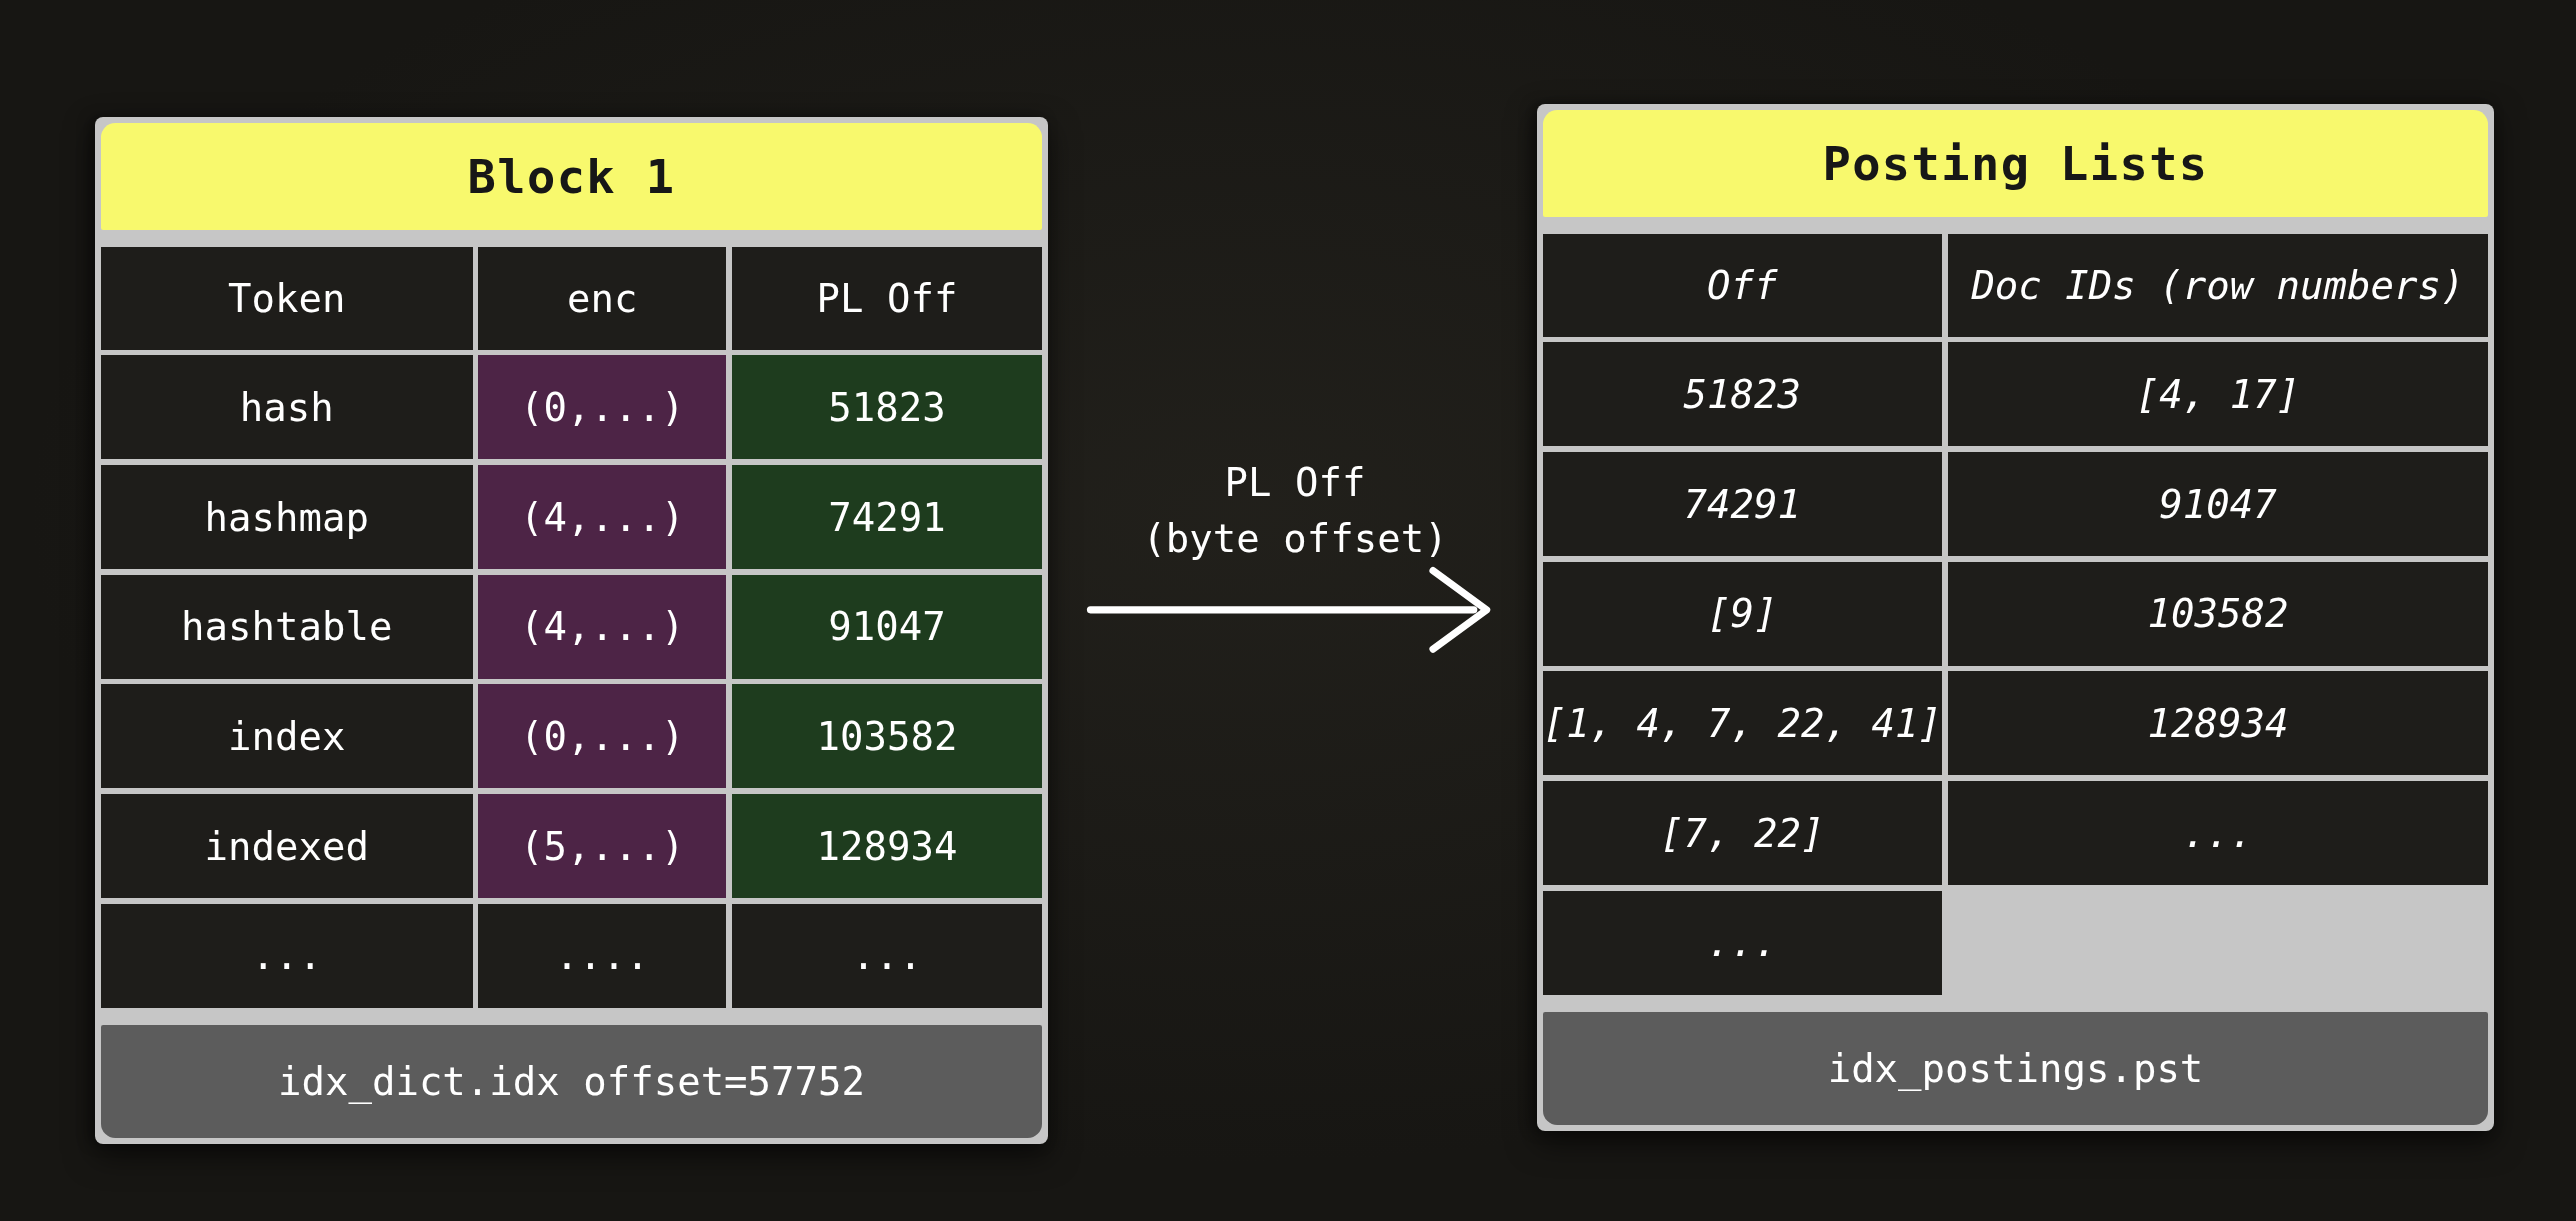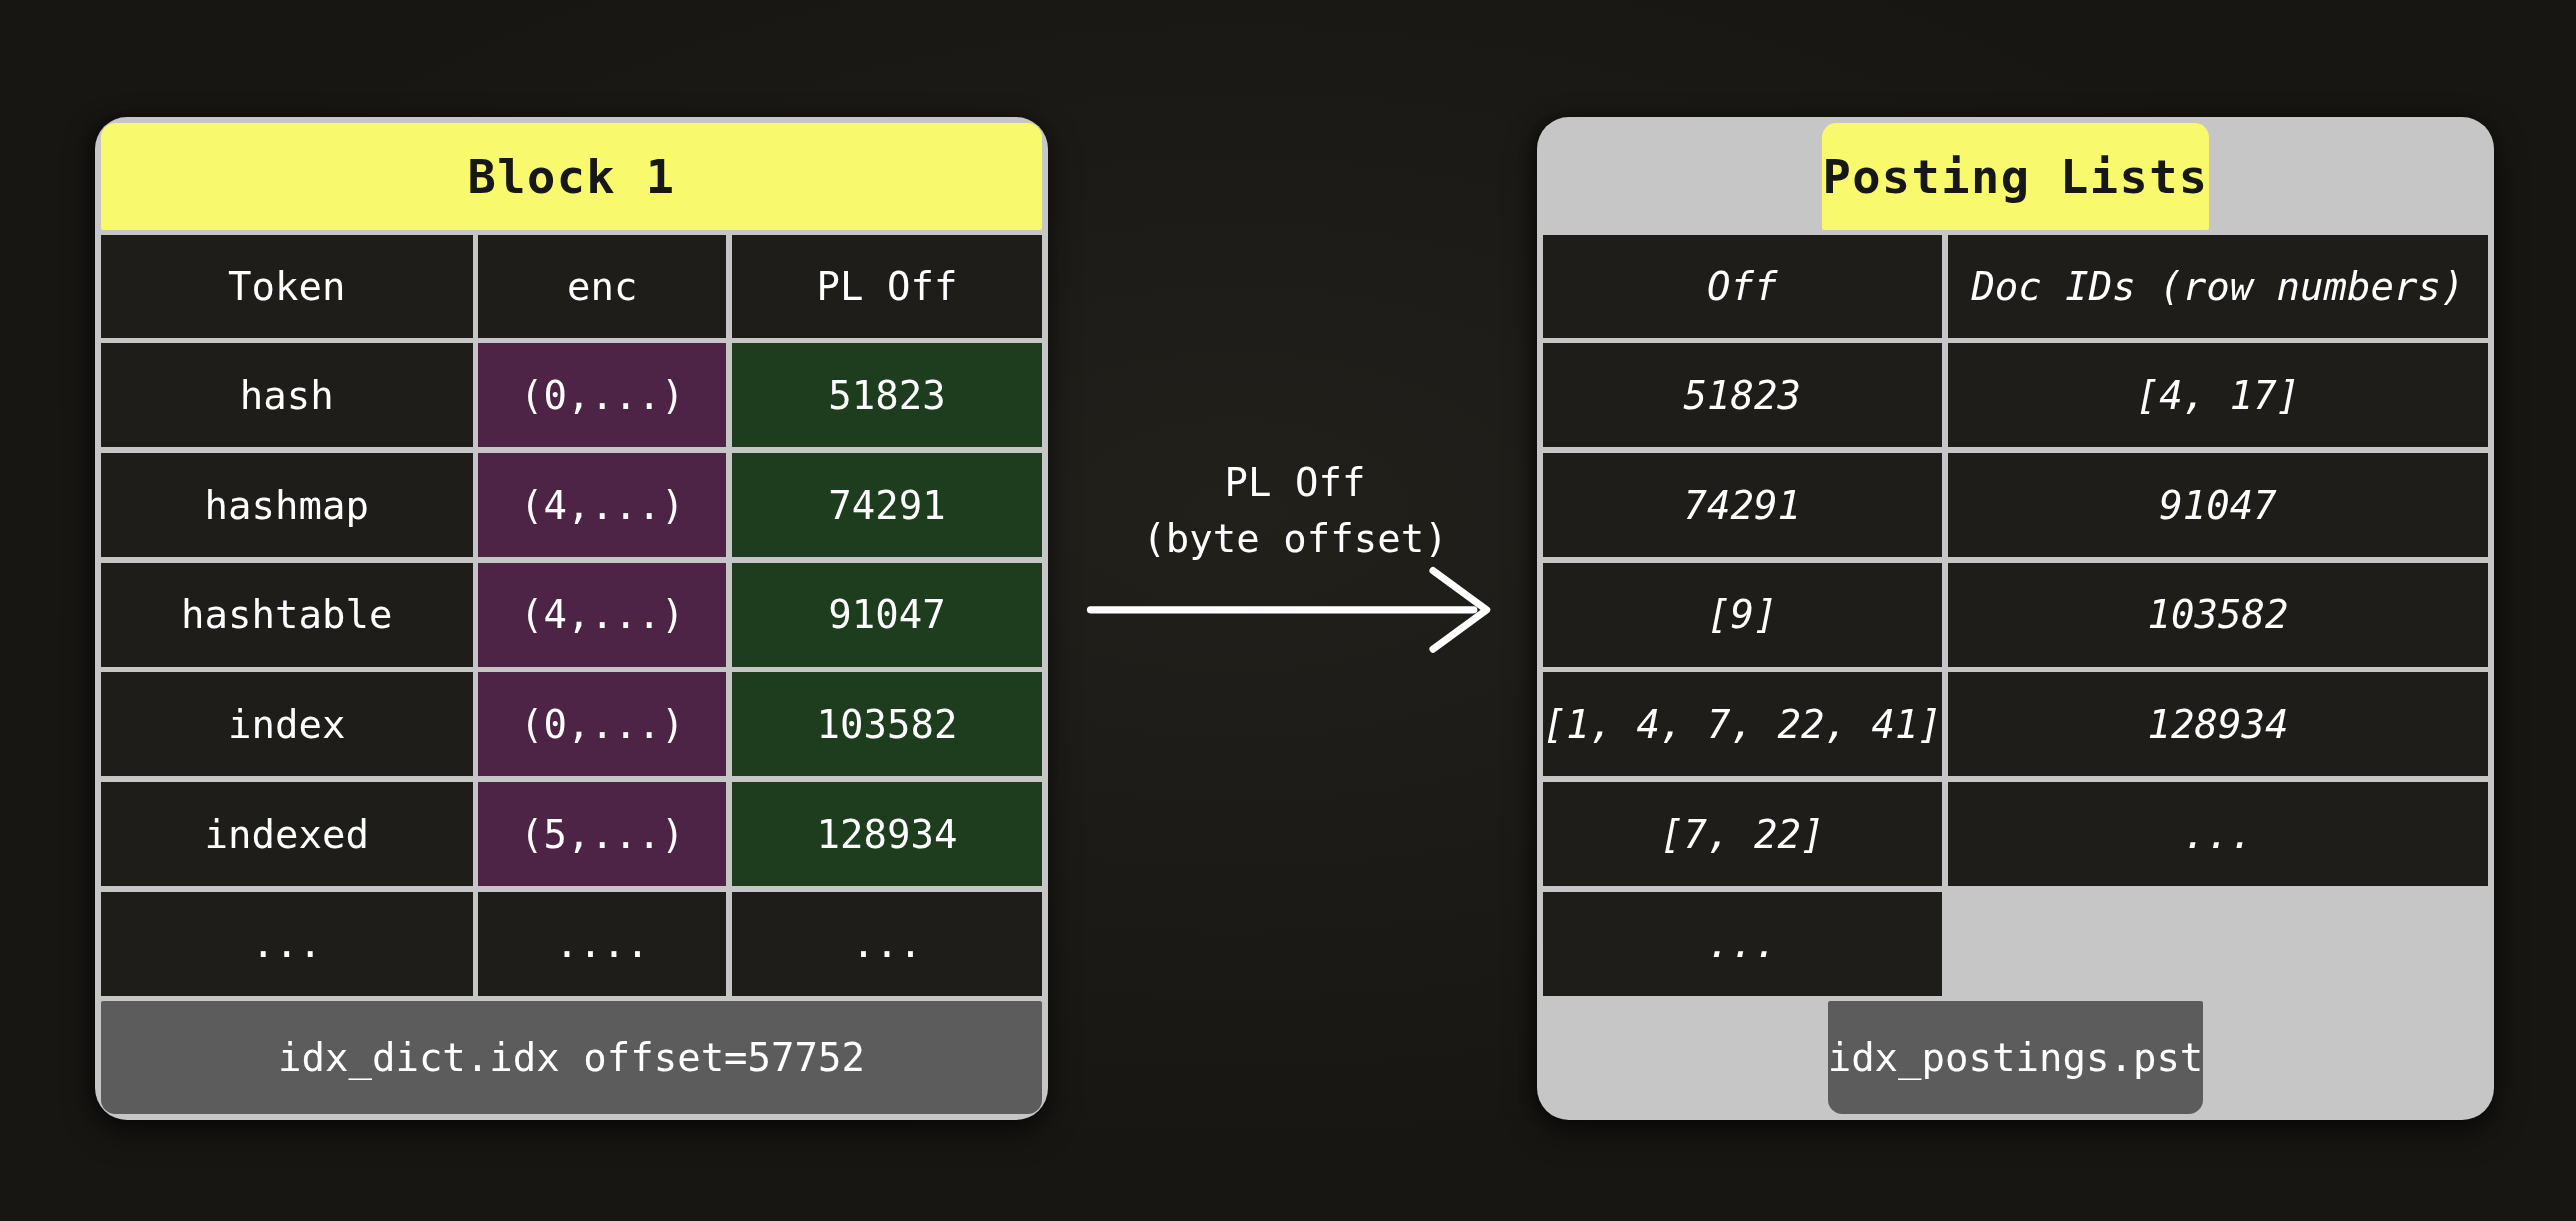--- a/index.html
+++ b/index.html
@@ -17,25 +17,25 @@
       radial-gradient(ellipse 1860px 1002px at 48% 42%, rgba(46,44,37,0.45), rgba(23,22,19,0) 65%),
       radial-gradient(ellipse 3005px 1646px at 50% 50%, rgba(0,0,0,0) 55%, rgba(0,0,0,0.55) 100%);
   }
   .stage { position: absolute; inset: 0; }
 
   
   .card {
     position: absolute;
     box-sizing: border-box;
     background: #c6c6c6;
-    border-radius: 32px;
+    border-radius: 8px;
     padding: 5.7px;
     display: flex;
     flex-direction: column;
-    gap: 5px;
+    gap: 17px;
     box-shadow: 0 11.4px 30px rgba(0,0,0,0.55), -4.3px 0 13px rgba(0,0,0,0.35);
   }
   .card-title {
     height: 107px;
     background: #f8f96d;
     border-radius: 14.3px 14.3px 2.1px 2.1px;
     display: flex;
     align-items: center;
     justify-content: center;
     font-size: 47px;
@@ -135,21 +135,21 @@
 
   <div class="arrow-label">
     <div>PL Off</div>
     <div>(byte offset)</div>
   </div>
   <svg class="arrow-svg" width="472" height="136" viewBox="0 0 660 190">
     <line x1="44" y1="92" x2="580" y2="92" stroke="#ffffff" stroke-width="10" stroke-linecap="round"></line>
     <path d="M 523 37 L 598 92 L 523 147" fill="none" stroke="#ffffff" stroke-width="10" stroke-linecap="round" stroke-linejoin="round"></path>
   </svg>
 
-  <section class="card" style="left:1537px; top:117px; width:957px;align-items:center;">
+  <section class="card" style="left:1537px; top:104px; width:957px;">
     <div class="card-title">Posting Lists</div>
 
     <div class="grid grid-right">
 
       <div class="cell dark">Off</div>
       <div class="cell dark">Doc IDs (row numbers)</div>
 
       <div class="cell dark">51823</div>
       <div class="cell dark">[4, 17]</div>
 

